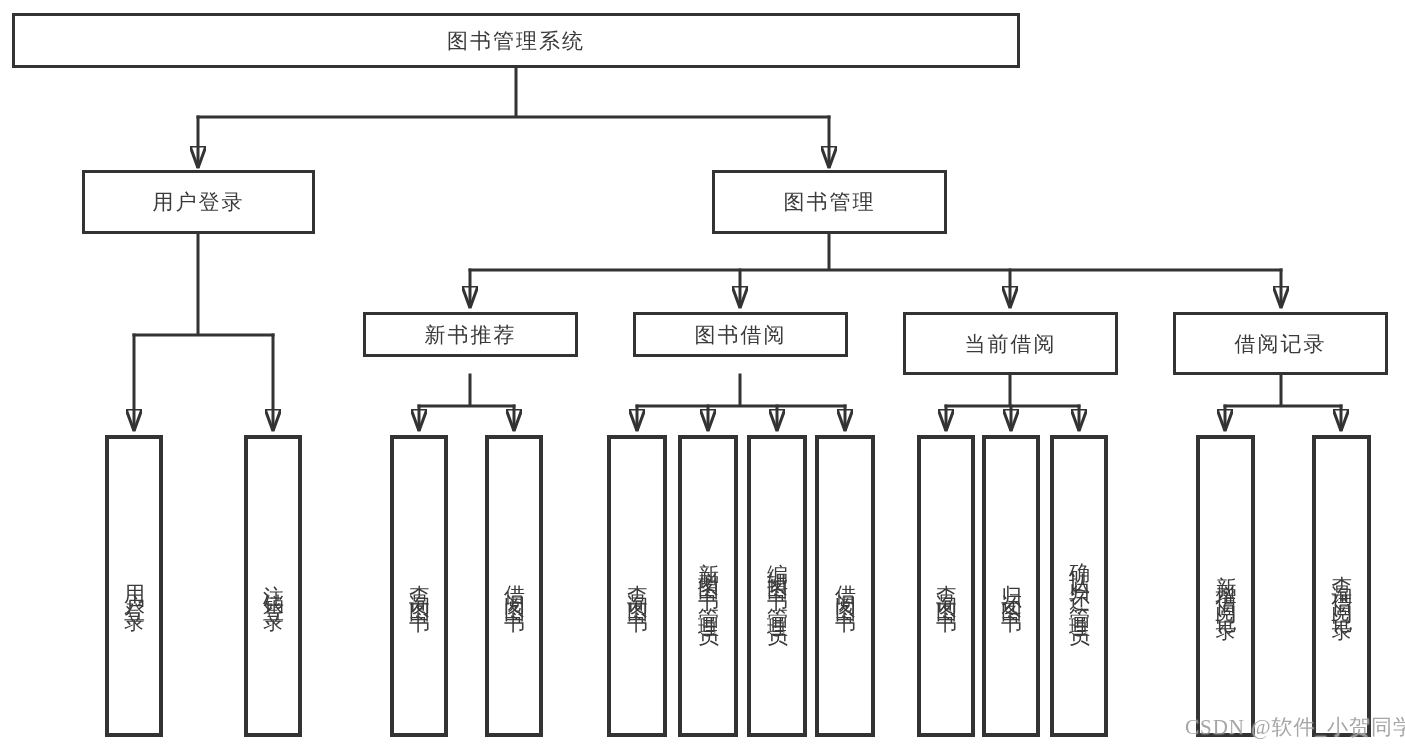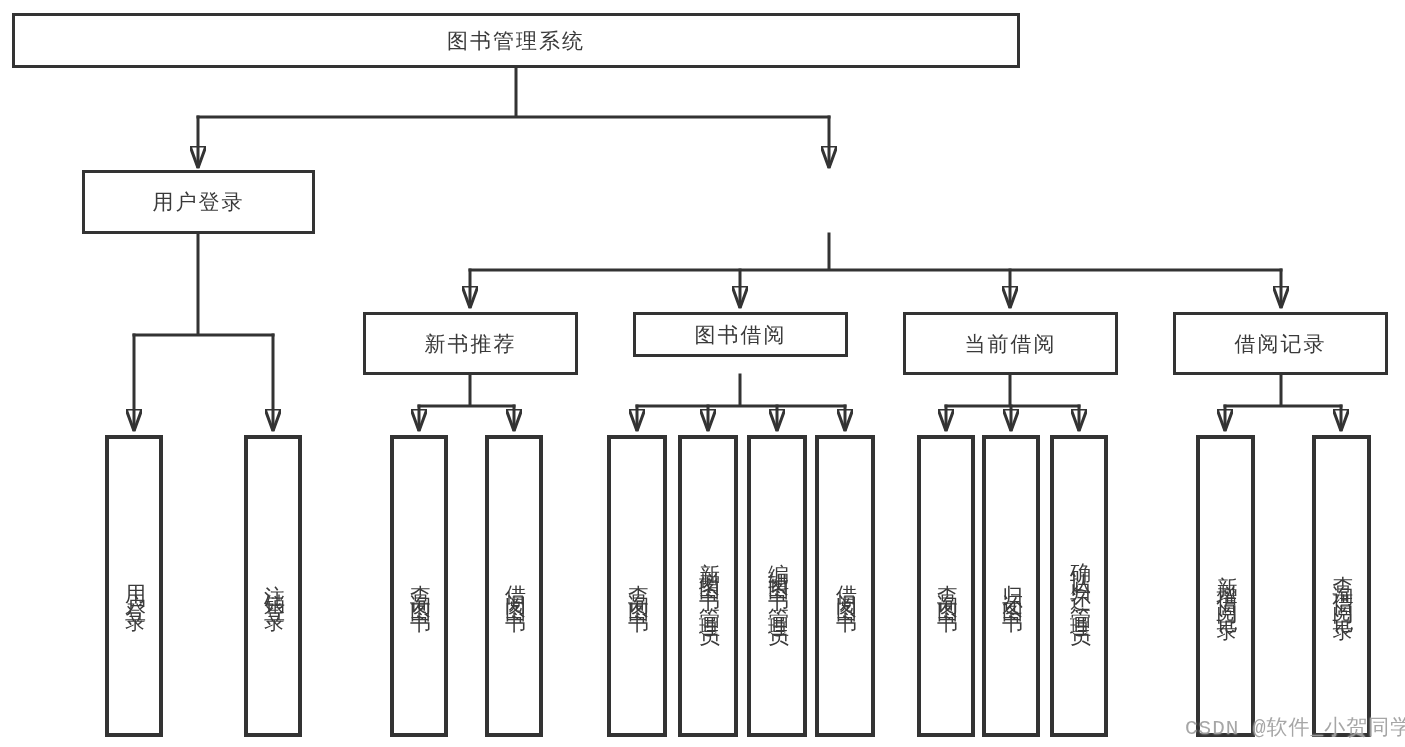--- a/index.html
+++ b/index.html
@@ -1,20 +1,20 @@
 <!DOCTYPE html>
 <html><head>
 <meta charset="utf-8">
 <style>
   html,body{margin:0;padding:0;background:#ffffff;}
   #stage{
     position:relative;
     width:1405px;height:747px;
     background:#ffffff;
-    font-family:Liberation Mono, monospace;
+    font-family:Liberation Serif, serif;
     overflow:hidden;
   }
   .box{
     position:absolute;
     background:#ffffff;
     border:3px solid #333333;
     box-sizing:border-box;
     display:flex;
     align-items:center;
     justify-content:center;
@@ -90,22 +90,23 @@
     <line x1="1079" y1="406" x2="1079" y2="430" marker-end="url(#arw)"></line>
 
     <path d="M1281,375 V406 M1225,406 H1341"></path>
     <line x1="1225" y1="406" x2="1225" y2="430" marker-end="url(#arw)"></line>
     <line x1="1341" y1="406" x2="1341" y2="430" marker-end="url(#arw)"></line>
   </svg>
 
   <div class="box" style="left:12px;top:13px;width:1008px;height:55px">图书管理系统</div>
 
   <div class="box" style="left:82px;top:170px;width:233px;height:64px">用户登录</div>
+  <div class="box" style="left:712px;top:170px;width:235px;height:64px">图书管理</div>
 
-  <div class="box" style="left:363px;top:312px;width:215px;height:63px">新书推荐</div>
+  <div class="box" style="left:363px;top:312px;width:215px;height:45px">新书推荐</div>
   <div class="box" style="left:633px;top:312px;width:215px;height:45px">图书借阅</div>
   <div class="box" style="left:903px;top:312px;width:215px;height:63px">当前借阅</div>
   <div class="box" style="left:1173px;top:312px;width:215px;height:63px">借阅记录</div>
 
   <div class="box vbox" style="left:105px;top:435px;width:58px;height:302px">用户登录</div>
   <div class="box vbox" style="left:244px;top:435px;width:58px;height:302px">注销登录</div>
 
   <div class="box vbox" style="left:390px;top:435px;width:58px;height:302px">查询图书</div>
   <div class="box vbox" style="left:485px;top:435px;width:58px;height:302px">借阅图书</div>
 

